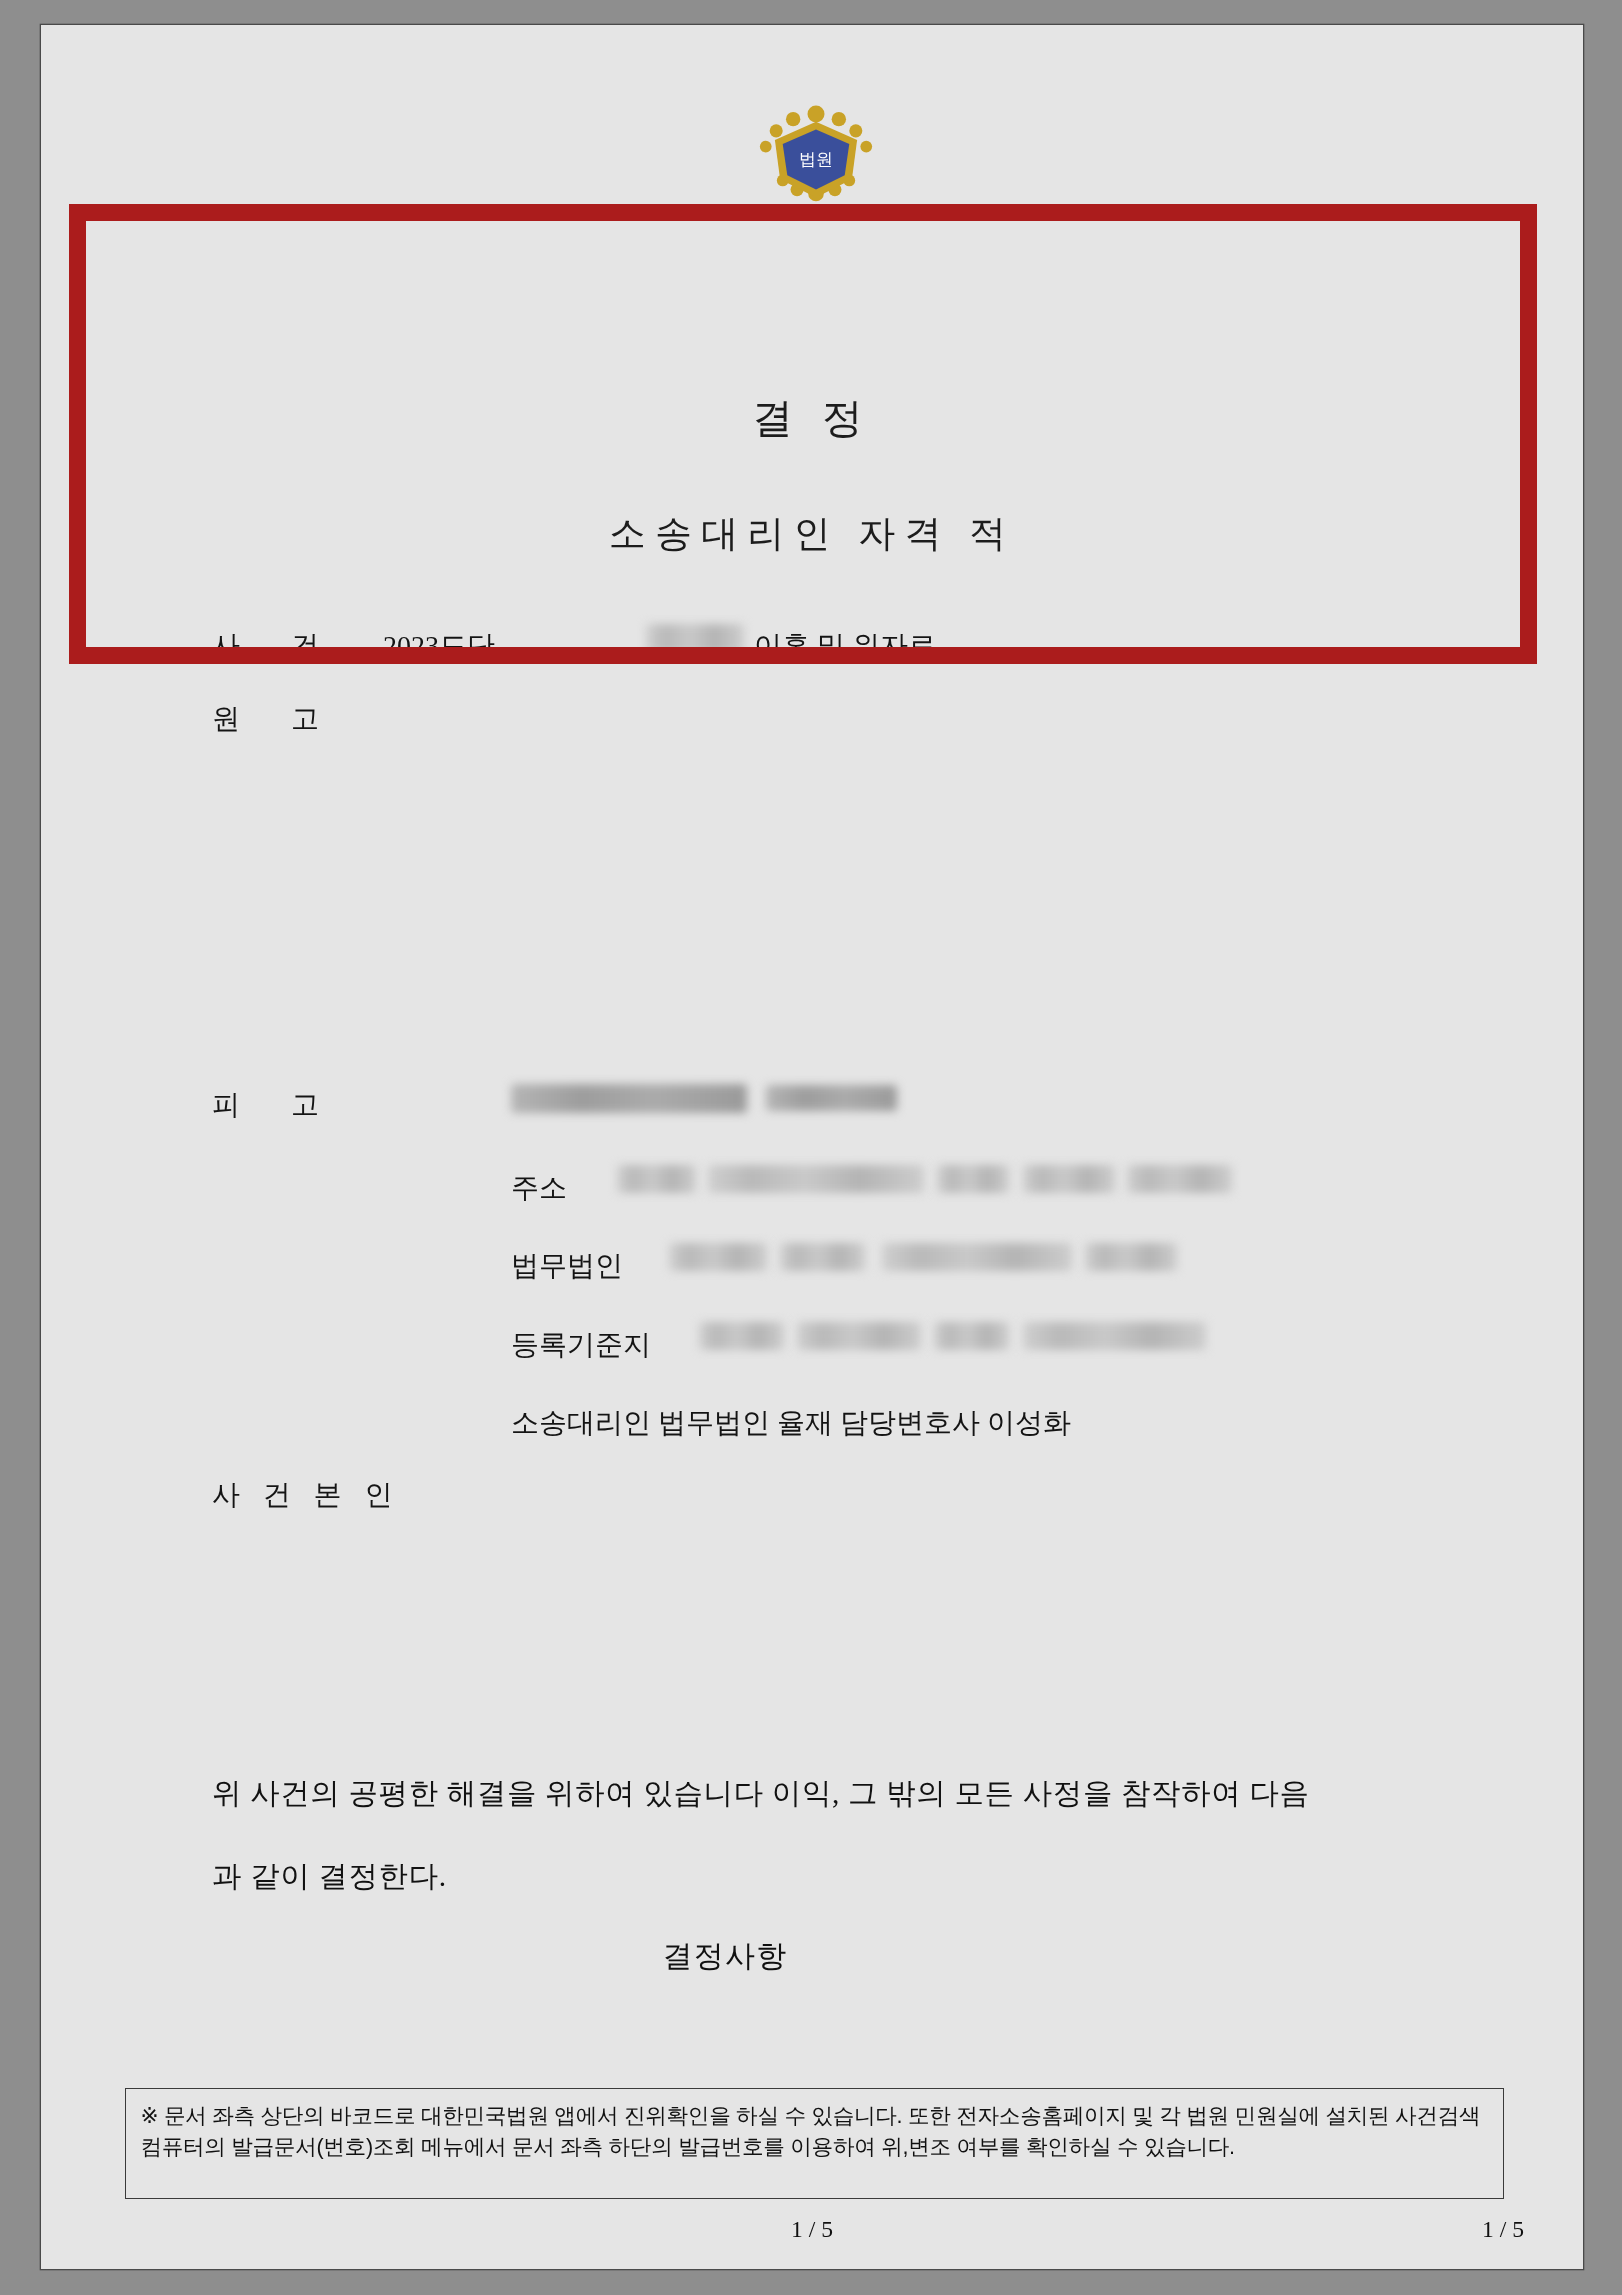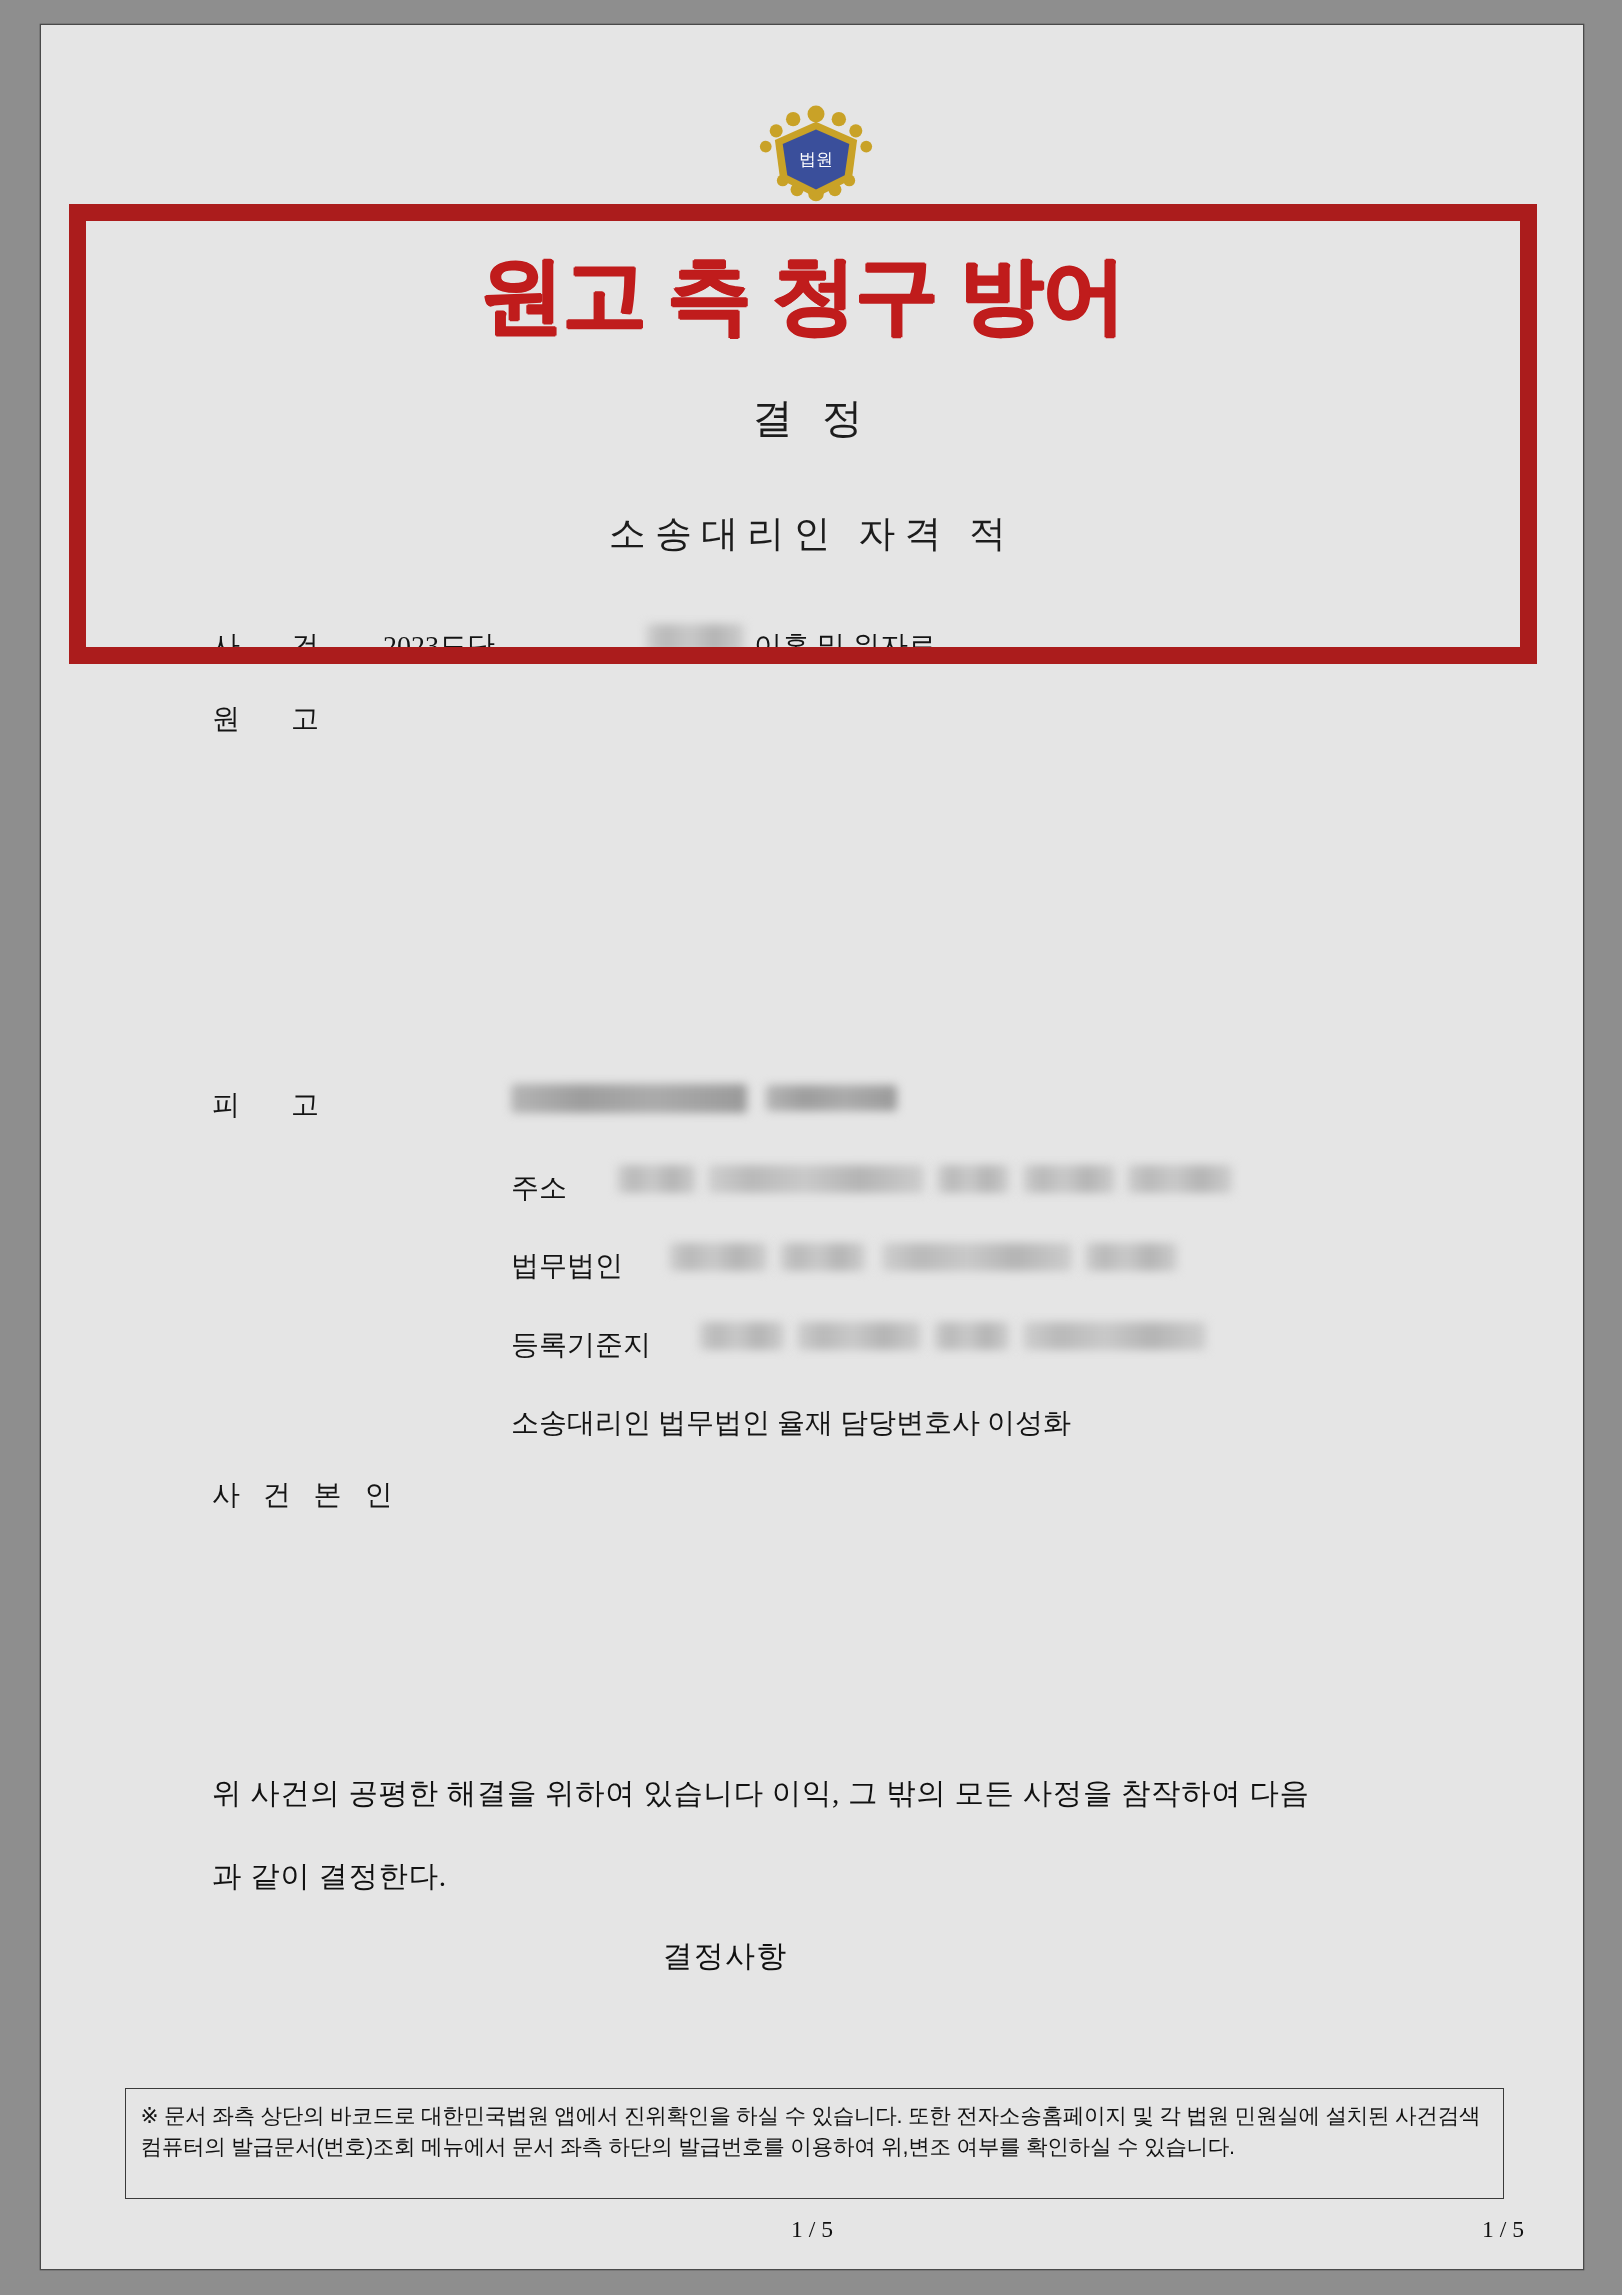--- a/index.html
+++ b/index.html
@@ -250,17 +250,16 @@
   <div class="body-par" style="left:171px; top:1837px;">과 같이 결정한다.</div>
   <div class="section-head" style="top:1911px;">결정사항</div>
 
   <div class="notice">※ 문서 좌측 상단의 바코드로 대한민국법원 앱에서 진위확인을 하실 수 있습니다. 또한 전자소송홈페이지 및 각 법원 민원실에 설치된 사건검색 컴퓨터의 발급문서(번호)조회 메뉴에서 문서 좌측 하단의 발급번호를 이용하여 위,변조 여부를 확인하실 수 있습니다.</div>
 
   <div class="page-num-center">1 / 5</div>
   <div class="page-num-right">1 / 5</div>
 
   <div class="red-banner"></div>
   <div class="red-banner-text">
-    <div>원고 측 청구 방어</div>
   </div>
 
 </div>
 
 
 </body></html>

